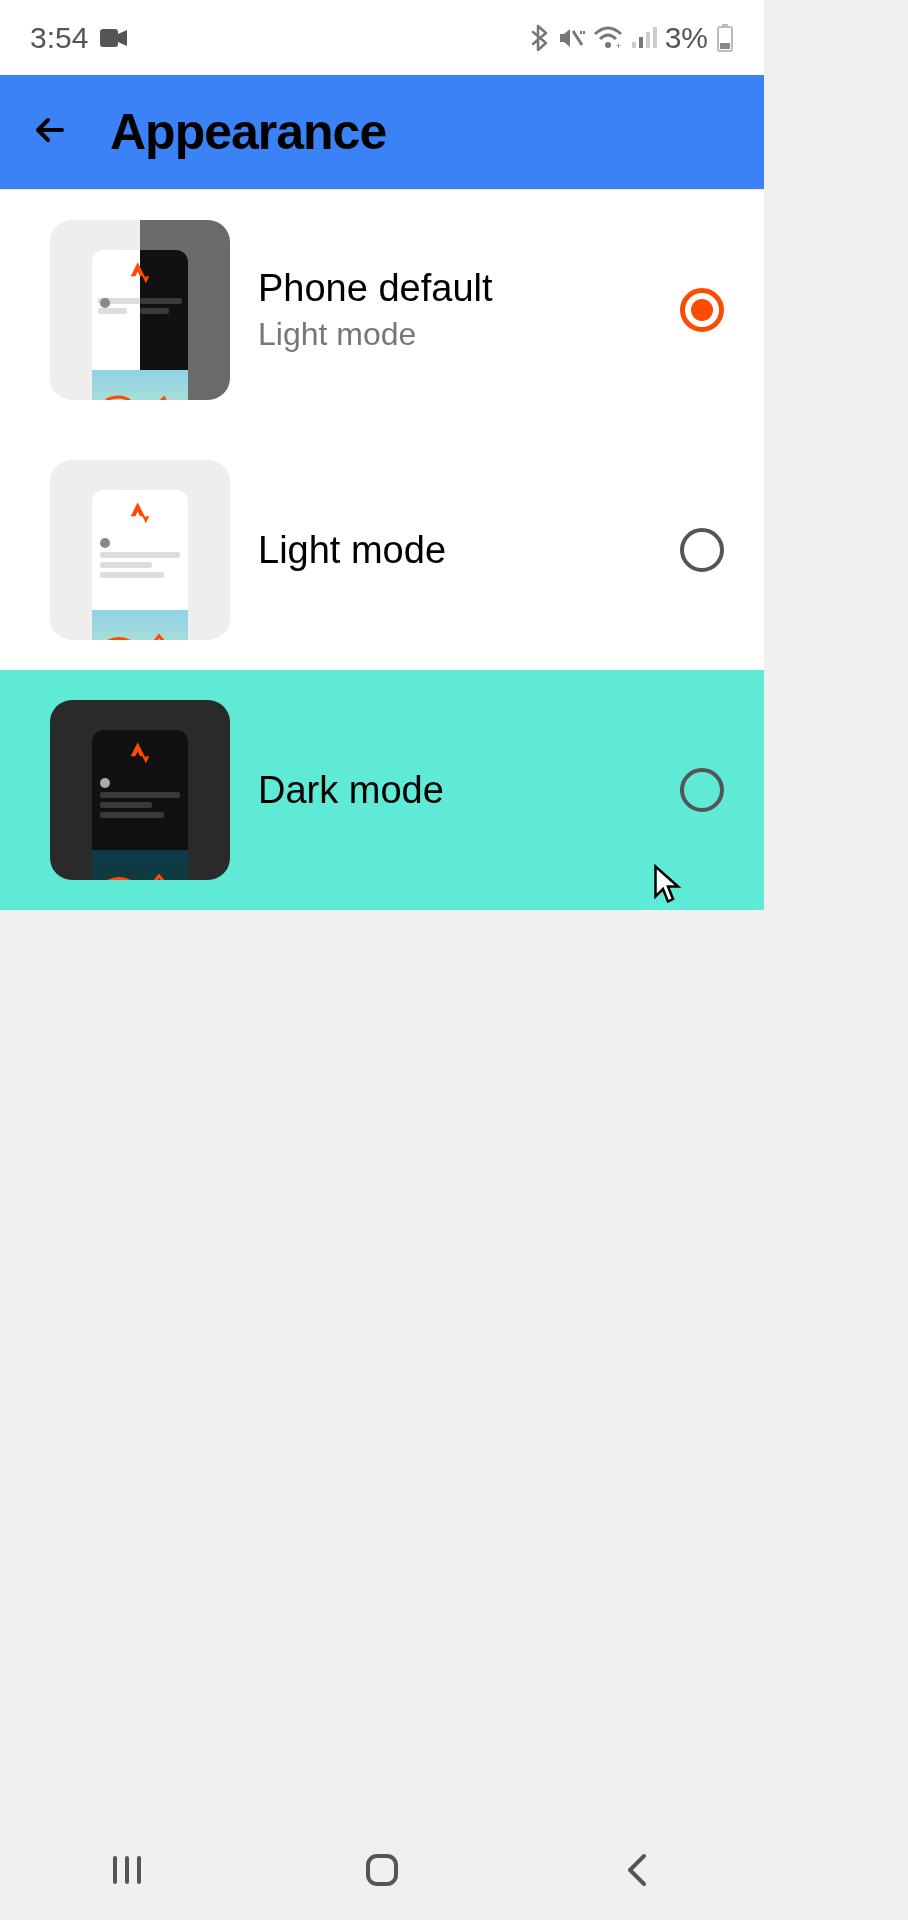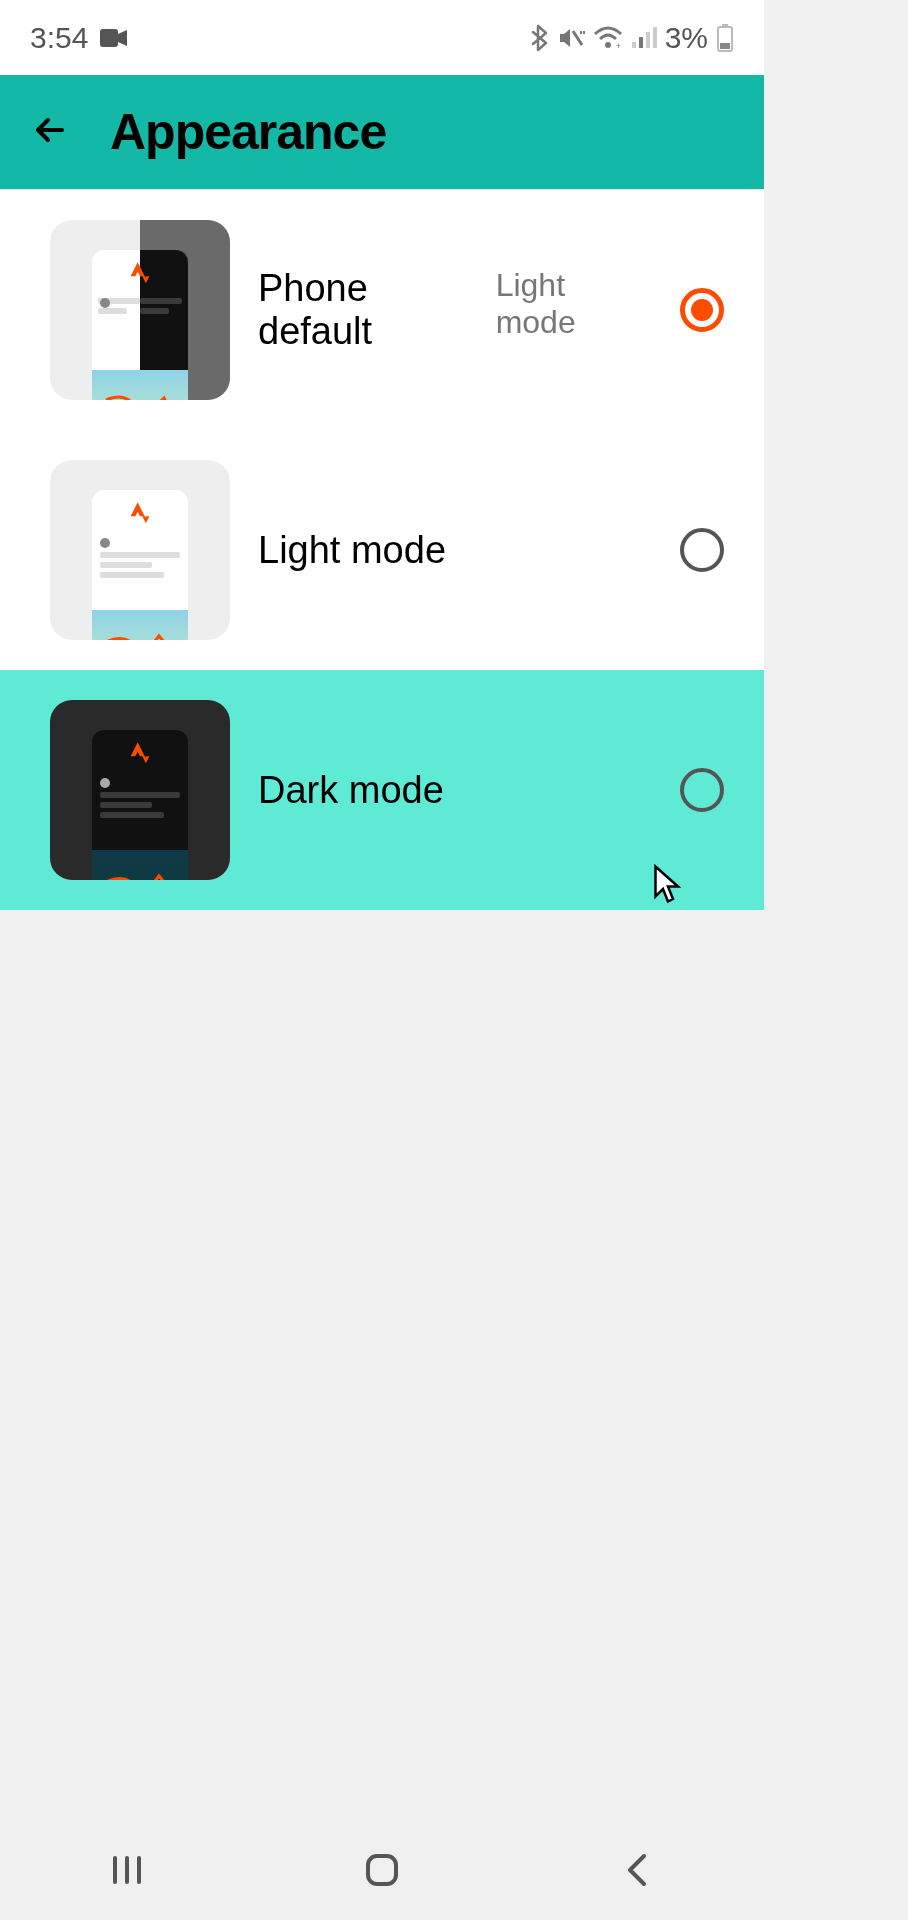--- a/index.html
+++ b/index.html
@@ -6,29 +6,29 @@
   html, body { width: 908px; height: 1920px; font-family: -apple-system, Helvetica, Arial, sans-serif; background: #f0f0f0; overflow: hidden; }
   .screen { width: 764px; height: 1920px; background: #f0f0f0; position: relative; display: flex; flex-direction: column; }
 
   
   .status-bar { height: 75px; display: flex; align-items: center; justify-content: space-between; padding: 0 30px; background: #fff; color: #555; font-size: 30px; }
   .status-left { display: flex; align-items: center; gap: 12px; }
   .status-right { display: flex; align-items: center; gap: 8px; }
   .status-icon { display: inline-flex; }
 
   
-  .app-bar { height: 115px; background: #14b8a6; display: flex; align-items: center; padding: 0 30px; gap: 40px; border-bottom: 1px solid #e6e6e6; }
+  .app-bar { height: 115px; background: #3b82f6; display: flex; align-items: center; padding: 0 30px; gap: 40px; border-bottom: 1px solid #e6e6e6; }
   .app-title { font-size: 50px; font-weight: 800; color: #000; letter-spacing: -1px; }
 
   
   .options { background: #fff; }
   .option-row { display: flex; align-items: center; padding: 24px 30px 24px 50px; gap: 28px; min-height: 240px; }
   .option-row.highlight { background: #5eead4; }
   .thumb { width: 180px; height: 180px; border-radius: 22px; overflow: hidden; flex-shrink: 0; position: relative; }
-  .option-text { flex: 1; display: flex; flex-direction: row; gap: 6px; }
+  .option-text { flex: 1; display: flex; flex-direction: column; gap: 6px; }
   .option-title { font-size: 38px; color: #000; }
   .option-sub { font-size: 32px; color: #777; }
   .radio { width: 44px; height: 44px; border-radius: 50%; border: 4px solid #555; flex-shrink: 0; margin-right: 10px; display:flex; align-items:center; justify-content:center; }
   .radio.selected { border-color: #fc4c02; border-width: 5px; }
   .radio.selected::after { content:""; width: 22px; height: 22px; border-radius:50%; background:#fc4c02; }
 
   
   .thumb-default { background: #eeeeee; }
   .split { position:absolute; inset:0; }
   .split .half-dark { position:absolute; right:0; top:0; bottom:0; width:50%; background:#6a6a6a; }

